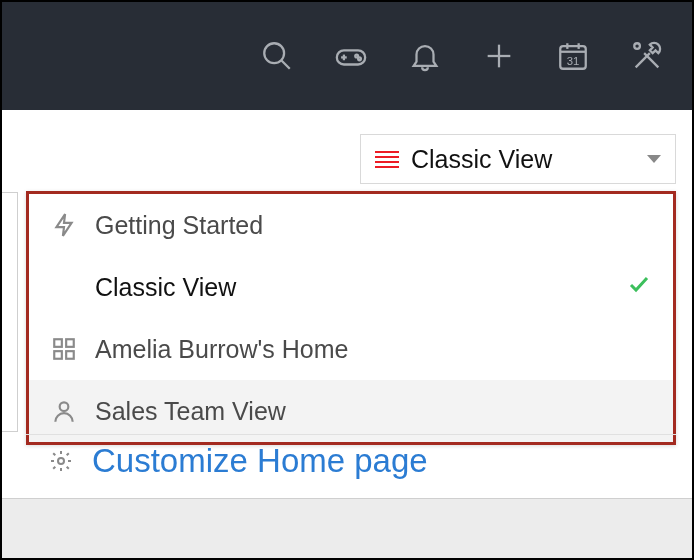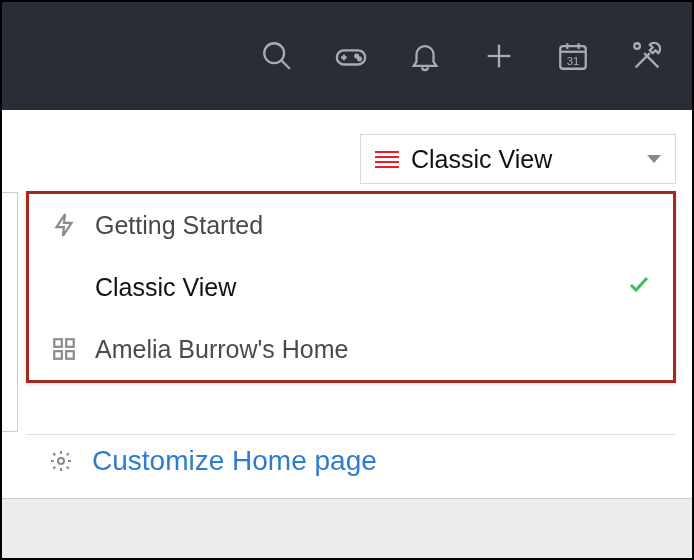--- a/index.html
+++ b/index.html
@@ -104,21 +104,21 @@
   .custom-row {
     position: absolute;
     left: 24px;
     right: 16px;
     top: 432px;
     display: flex;
     align-items: center;
     height: 52px;
     padding: 0 22px;
     gap: 18px;
-    font-size: 28px;
+    font-size: 33px;
     color: #2b7cd3;
     border-top: 1px solid #e0e0e0;
   }
   .custom-row .di-icon { color:#8a8a8a; width:26px; display:flex; justify-content:center; }
   .custom-row .di-icon svg { width:24px; height:24px; }
   .bottombar {
     position:absolute;
     left:0;right:0;bottom:0;height:60px;background:#ececec;
     border-top:1px solid #cfcfcf;
   }
@@ -222,20 +222,29 @@
     <div class="di-icon">
       <svg viewBox="0 0 24 24" fill="none" stroke="#8a8a8a" stroke-width="2">
           <rect x="3" y="3" width="7" height="7"></rect>
           <rect x="14" y="3" width="7" height="7"></rect>
           <rect x="3" y="14" width="7" height="7"></rect>
           <rect x="14" y="14" width="7" height="7"></rect>
         </svg>
     </div>
     <div class="label">Amelia Burrow's Home</div>
   </div>
+  <div class="dropdown-item hover">
+    <div class="di-icon">
+      <svg viewBox="0 0 24 24" fill="none" stroke="#8a8a8a" stroke-width="2">
+          <circle cx="12" cy="8" r="4"></circle>
+          <path d="M4 22 a8 8 0 0 1 16 0"></path>
+        </svg>
+    </div>
+    <div class="label">Sales Team View</div>
+  </div>
 </div>
 
 <div class="custom-row">
   <div class="di-icon">
     <svg viewBox="0 0 24 24" fill="none" stroke="#8a8a8a" stroke-width="2">
         <circle cx="12" cy="12" r="3"></circle>
         <path d="M12 2v3M12 19v3M4.2 4.2l2.1 2.1M17.7 17.7l2.1 2.1M2 12h3M19 12h3M4.2 19.8l2.1-2.1M17.7 6.3l2.1-2.1"></path>
       </svg>
   </div>
   <span>Customize Home page</span>

